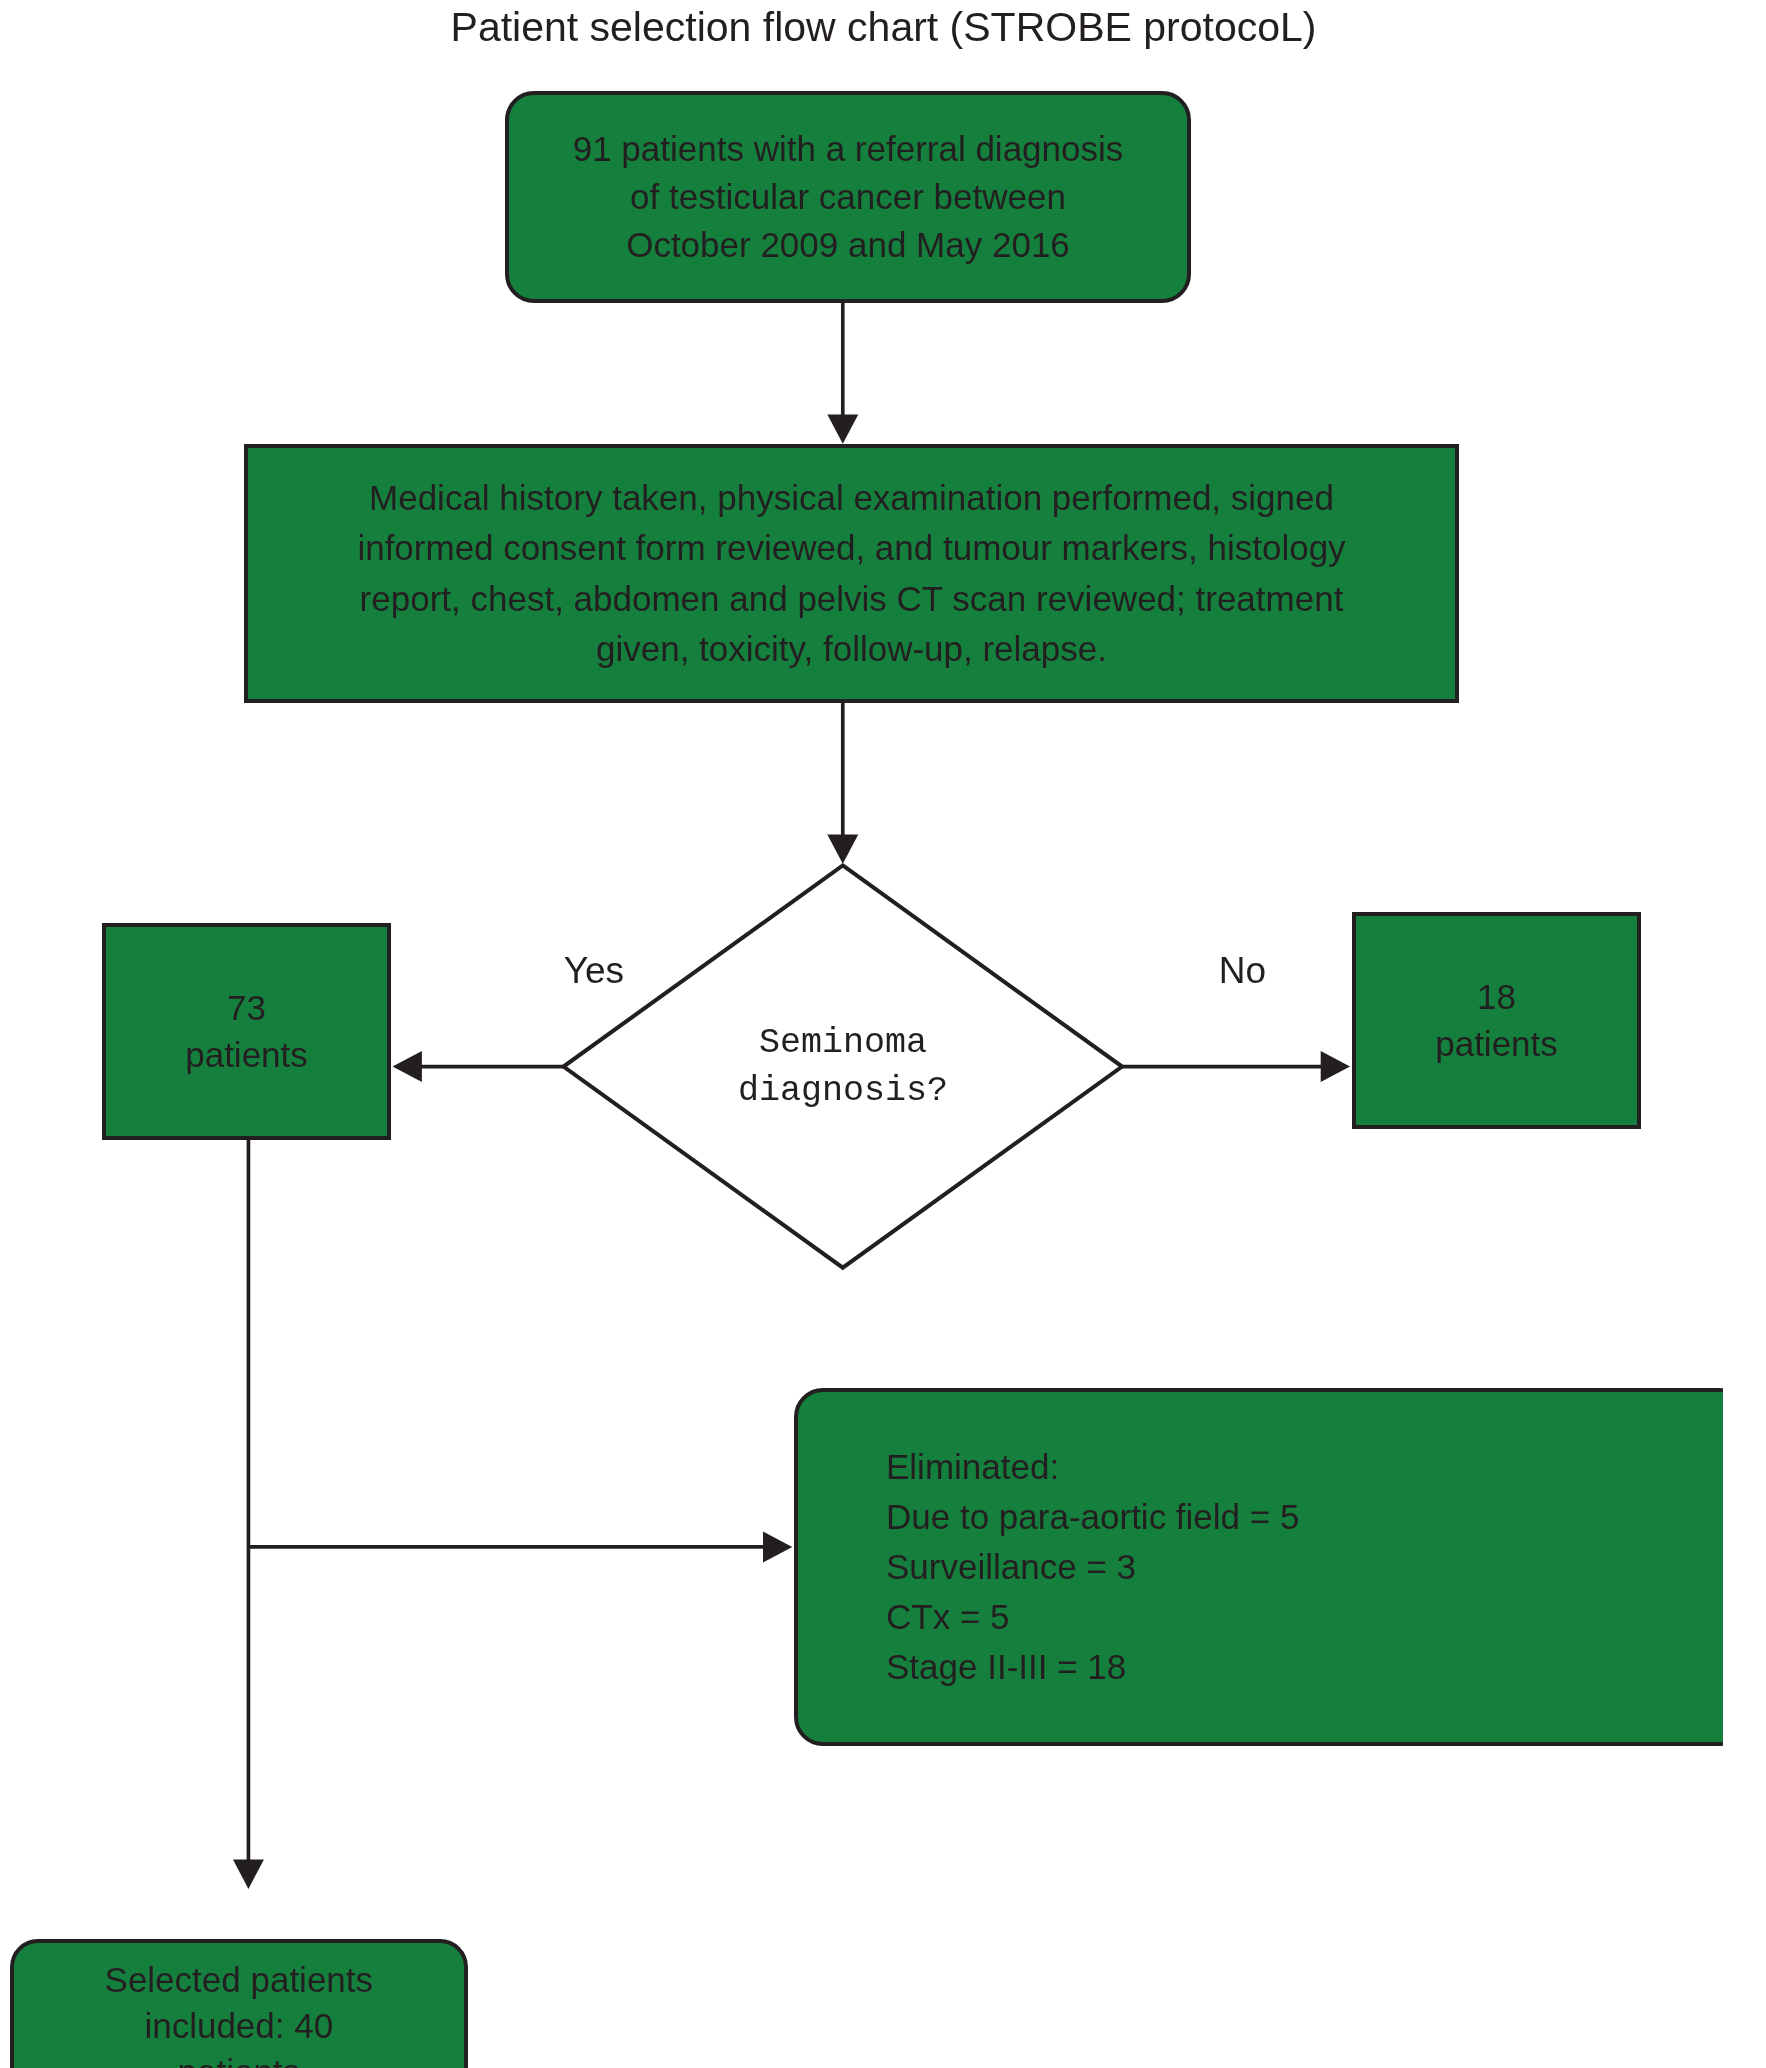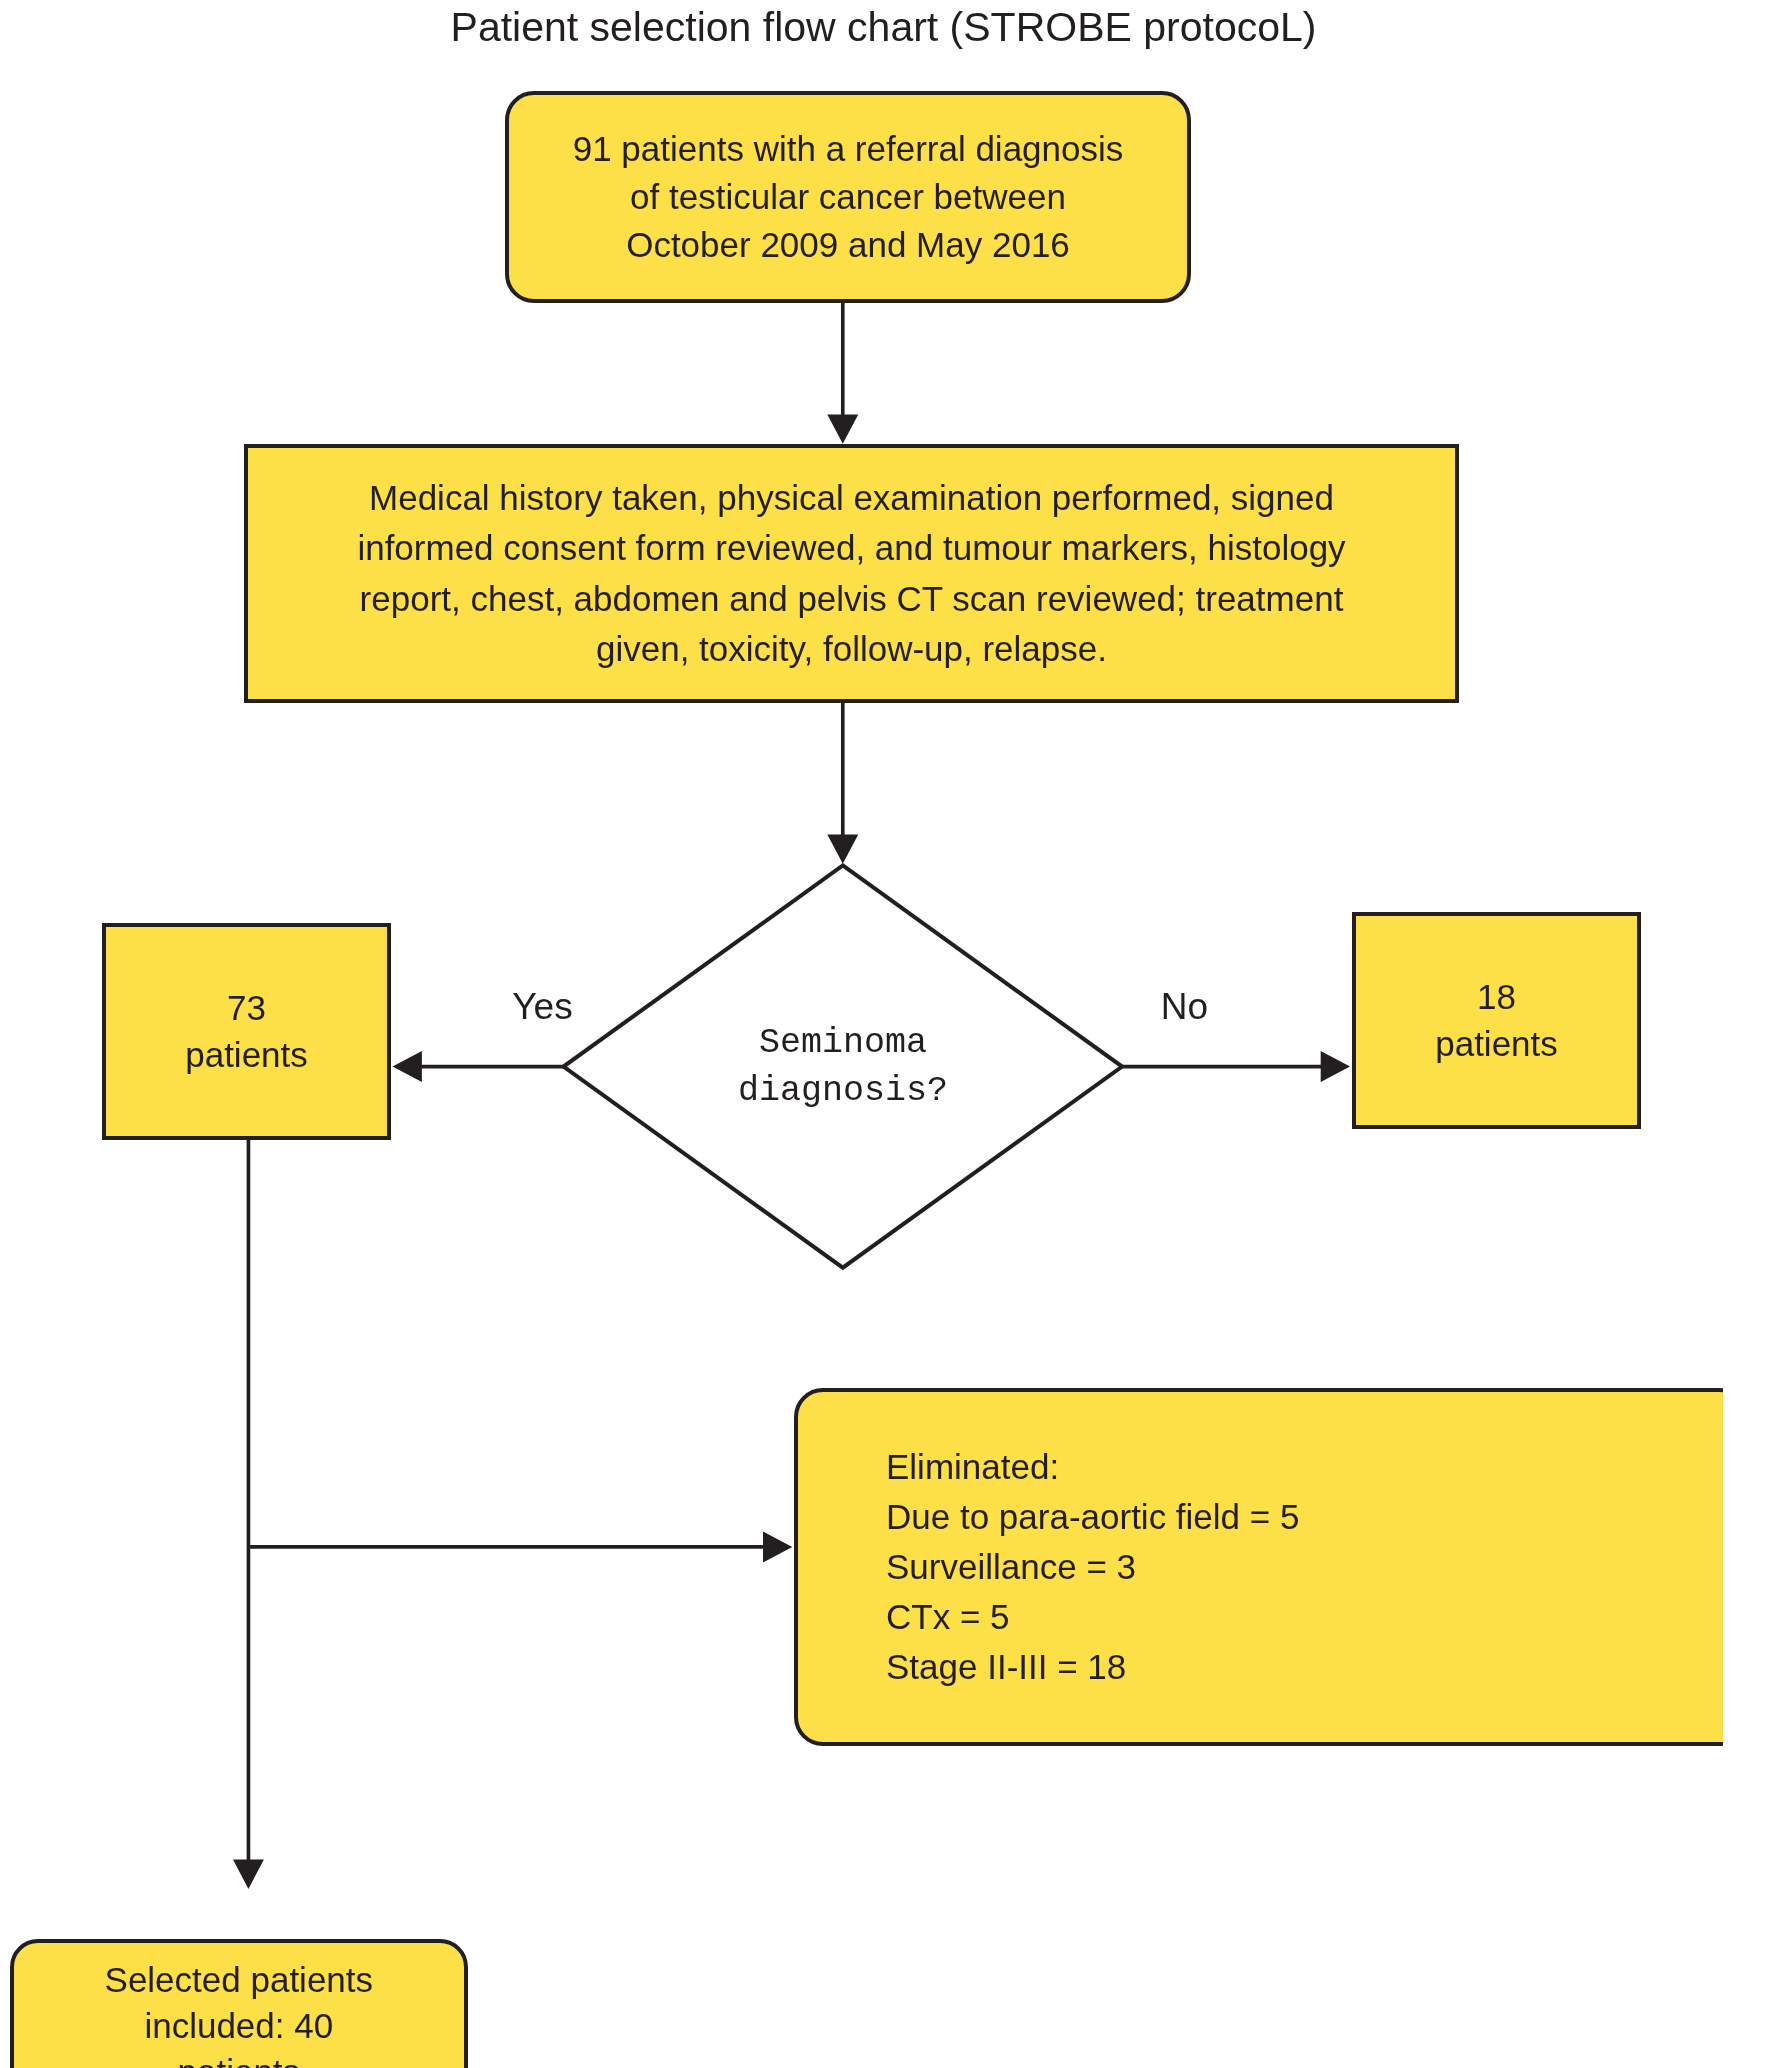--- a/index.html
+++ b/index.html
@@ -45,21 +45,21 @@
     width: 1767px;
     text-align: center;
     font-size: 41px;
     line-height: 1.1;
     white-space: pre-line;
   }
   .node {
     position: absolute;
     box-sizing: border-box;
     border: 4.1px solid #231f20;
-    background: #fde047;
+    background: #15803d;
     display: flex;
     align-items: center;
     justify-content: center;
     text-align: center;
     font-size: 35px;
     line-height: 1.38;
     white-space: pre-line;
   }
   .node.rounded {
     border-radius: 29px;
@@ -88,23 +88,23 @@
     align-items: center;
     justify-content: center;
     text-align: center;
     font-size: 35px;
     line-height: 1.38;
     white-space: pre-line;
     font-family: Liberation Mono, monospace;
   }
   .edge-label {
     position: absolute;
-    top: 987px;
+    top: 951px;
     width: 163px;
-    text-align: center;
+    text-align: right;
     font-size: 37px;
     line-height: 1.1;
   }
   #label-yes { left: 461px; }
   #label-no  { left: 1103px; }
   .elim-inner { display: block; }
 </style>
 </head>
 <body>
 

